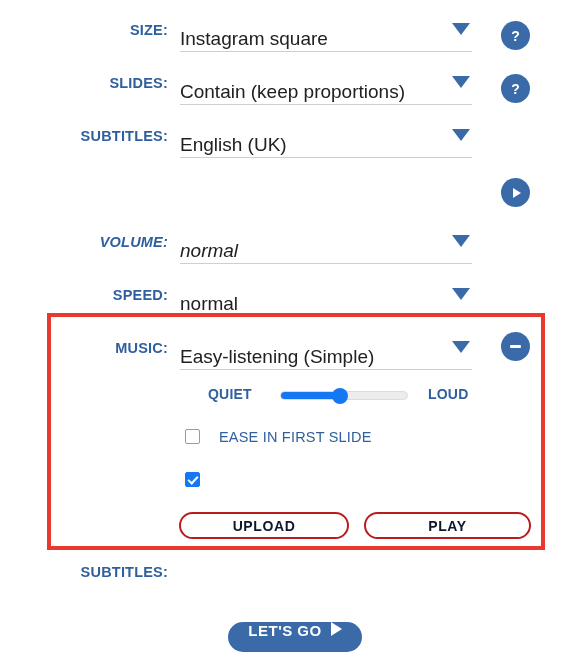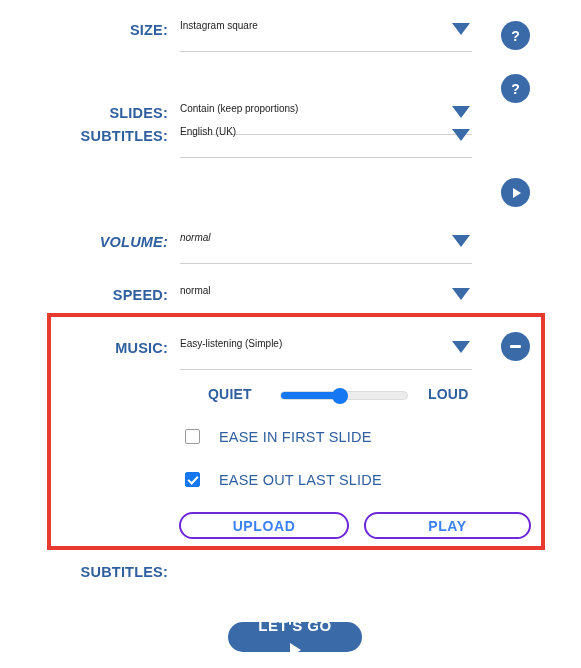--- a/index.html
+++ b/index.html
@@ -46,22 +46,22 @@
   .field {
     position: absolute;
     left: 180px;
     top: 0;
     width: 292px;
     height: 38px;
   }
   .field .value {
     position: absolute;
     left: 0;
-    top: 6px;
-    font-size: 10px;
+    top: 14px;
+    font-size: 19px;
     color: #212121;
     white-space: nowrap;
   }
   .field .underline {
     position: absolute;
     left: 0;
     bottom: 0;
     width: 292px;
     height: 1px;
     background: #cfcfcf;
@@ -219,24 +219,24 @@
     color: #2f5f9e;
     letter-spacing: 0.2px;
     white-space: nowrap;
     cursor: pointer;
   }
 
   
   .pill-btn {
     position: absolute;
     height: 27px;
-    border: 2px solid #6d28d9;
+    border: 2px solid #b91c1c;
     border-radius: 14px;
     background: #ffffff;
-    color: #3b82f6;
+    color: #0f172a;
     font-family: "Liberation Sans", sans-serif;
     font-size: 14px;
     font-weight: bold;
     letter-spacing: 0.6px;
     cursor: pointer;
     box-sizing: border-box;
     padding: 0;
   }
   #upload-button { left: 179px; top: 512px; width: 170px; }
   #play-button   { left: 364px; top: 512px; width: 167px; }
@@ -251,25 +251,24 @@
     border-radius: 15px;
     background: #3a6ba8;
     border: none;
     color: #ffffff;
     font-family: "Liberation Sans", sans-serif;
     font-size: 15px;
     font-weight: bold;
     letter-spacing: 0.5px;
     cursor: pointer;
     display: flex;
-    align-items: center;
+    align-items: flex-start;
     justify-content: center;
     gap: 9px;
     padding: 0;
-    flex-direction: column;
   }
   .cta .glyph-play {
     width: 0;
     height: 0;
     border-top: 7px solid transparent;
     border-bottom: 7px solid transparent;
     border-left: 11px solid #ffffff;
   }
 </style>
 </head>
@@ -280,21 +279,21 @@
   <div class="row" style="top:14px;">
     <div class="label">SIZE:</div>
     <div class="field">
       <div class="value">Instagram square</div>
       <div class="caret"></div>
       <div class="underline"></div>
     </div>
   </div>
   <button class="circle-btn" style="left:501px; top:21px;">?</button>
 
-  <div class="row" style="top:67px;margin-top:30px;">
+  <div class="row" style="top:67px;">
     <div class="label">SLIDES:</div>
     <div class="field">
       <div class="value">Contain (keep proportions)</div>
       <div class="caret"></div>
       <div class="underline"></div>
     </div>
   </div>
   <button class="circle-btn" style="left:501px; top:74px;">?</button>
 
   <div class="row" style="top:120px;">
@@ -349,21 +348,20 @@
     <div class="slider-label loud">LOUD</div>
   </div>
 
   <div class="check-row" style="top:427px;">
     <div class="check-box"></div>
     <div class="check-label">EASE IN FIRST SLIDE</div>
   </div>
 
   <div class="check-row" style="top:470px;">
     <div class="check-box checked"></div>
-    <div class="check-label">EASE OUT LAST SLIDE</div>
   </div>
 
   <button class="pill-btn" id="upload-button">UPLOAD</button>
   <button class="pill-btn" id="play-button">PLAY</button>
 
   <div class="highlight-box"></div>
 
   <div class="row" style="top:556px;">
     <div class="label">SUBTITLES:</div>
   </div>

